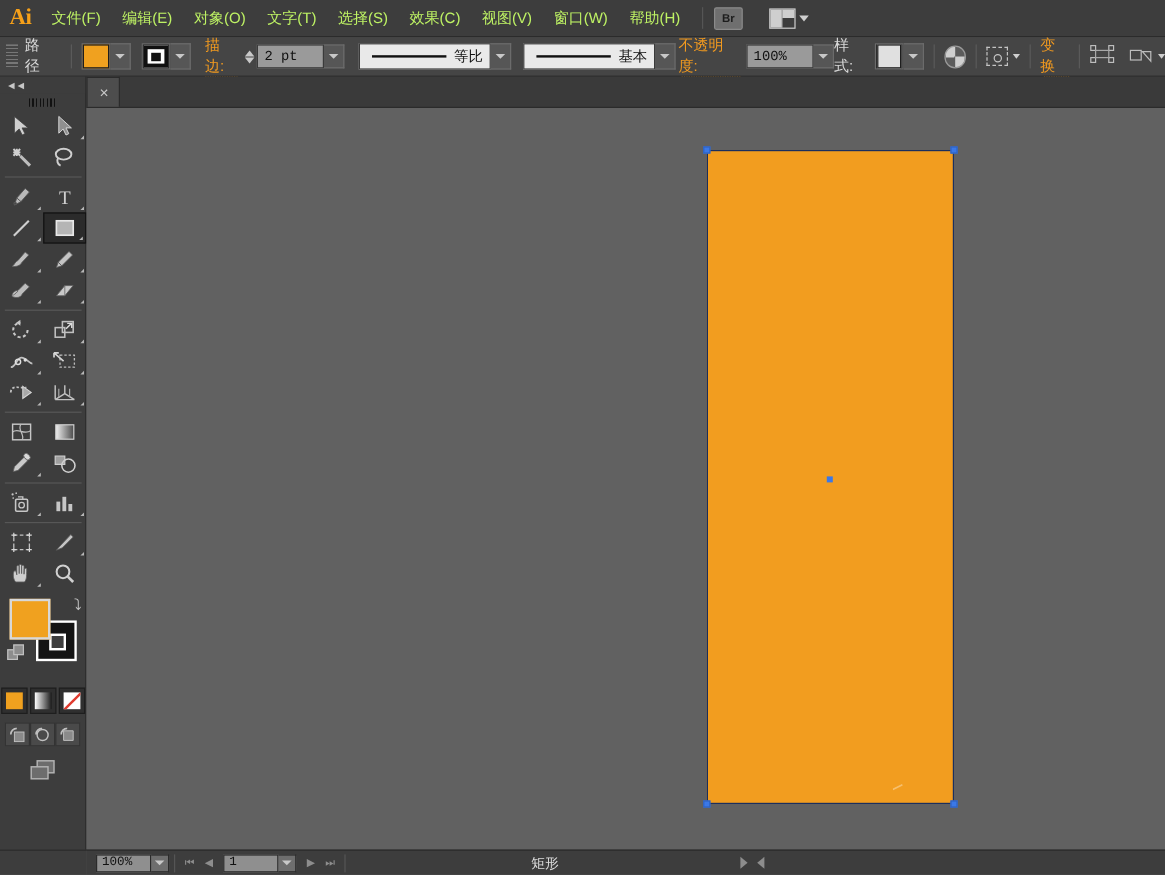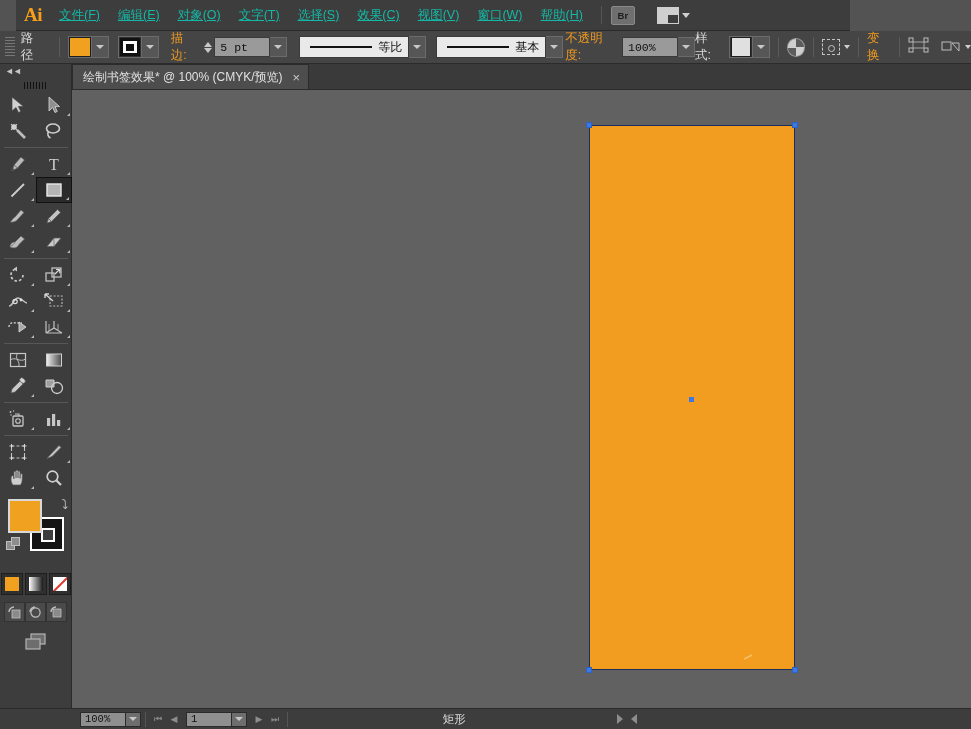--- a/index.html
+++ b/index.html
@@ -6,32 +6,32 @@
   html,body{
     width:971px; height:729px; overflow:hidden;
     background:#535353;
     font-family:"Liberation Sans","DejaVu Sans",sans-serif;
     -webkit-font-smoothing:none;
   }
   #app{ position:relative; width:971px; height:729px; }
 
   
   .menubar{
-    position:absolute; left:16px; top:0; width:834px; height:31px;
+    position:absolute; left:0; top:0; width:971px; height:31px;
     background:#3d3d3d; display:flex; align-items:center;
     border-bottom:1px solid #2b2b2b;
   }
   .ai-logo{
     width:34px; height:31px; display:flex; align-items:center; justify-content:center;
     color:#f6a019; font-size:19px; font-weight:bold; font-family:"Liberation Serif",serif;
     letter-spacing:-0.5px;
   }
   .menu-item{
     padding:0 9px; height:31px; line-height:31px;
-    color:#14b8a6; font-size:12.5px; white-space:nowrap; cursor:default;text-decoration:underline;
+    color:#bef264; font-size:12.5px; white-space:nowrap; cursor:default;
   }
   .menu-sep{ width:1px; height:18px; background:#555; margin:0 9px; }
   .br-btn{
     width:24px; height:19px; background:#6f6f6f; border:1px solid #8a8a8a;
     border-radius:2px; color:#1d1d1d; font-size:9.5px; font-weight:bold;
     display:flex; align-items:center; justify-content:center;
     font-family:"Liberation Sans",sans-serif;
   }
   .ws-btn{ display:flex; align-items:center; gap:3px; margin-left:22px; }
   .ws-icon{ width:22px; height:17px; border:1.5px solid #cfcfcf; display:flex; }
@@ -294,21 +294,21 @@
         </div>
     </div>
 
     <div class="orange-label" style="margin-left:12px">描边:</div>
 
     <div style="display:flex;align-items:center;margin-left:6px">
       <div class="spinner">
         <i class="spin-up"></i>
         <i class="spin-dn"></i>
       </div>
-      <div class="num-field" style="width:56px">5 pt</div>
+      <div class="num-field" style="width:56px">2 pt</div>
       <div class="dd-btn" style="height:20px">
           <i class="dd-caret"></i>
         </div>
     </div>
 
     <div style="display:flex;align-items:flex-start;margin-left:12px">
       <div class="combo" style="width:110px">
         <span class="rule"></span>
         <span>等比</span>
       </div>
@@ -373,21 +373,20 @@
       <svg width="20" height="16" viewBox="0 0 20 16">
         <rect x="1" y="3" width="9" height="8" fill="none" stroke="#bdbdbd"></rect>
         <path d="M11 4 L18 4 L18 12 Z" fill="none" stroke="#bdbdbd"></path>
       </svg>
       <div class="caret sm"></div>
     </div>
   </div>
 
   <div class="tabbar">
     <div class="doctab">
-      <span>绘制书签效果* @ 100% (CMYK/预览)</span>
       <span class="tab-close">×</span>
     </div>
   </div>
 
   <div class="toolbar">
     <div class="tb-head">
       <span class="dbl-arrow">◄◄</span>
     </div>
     <div class="tb-grip">
         <i></i>

